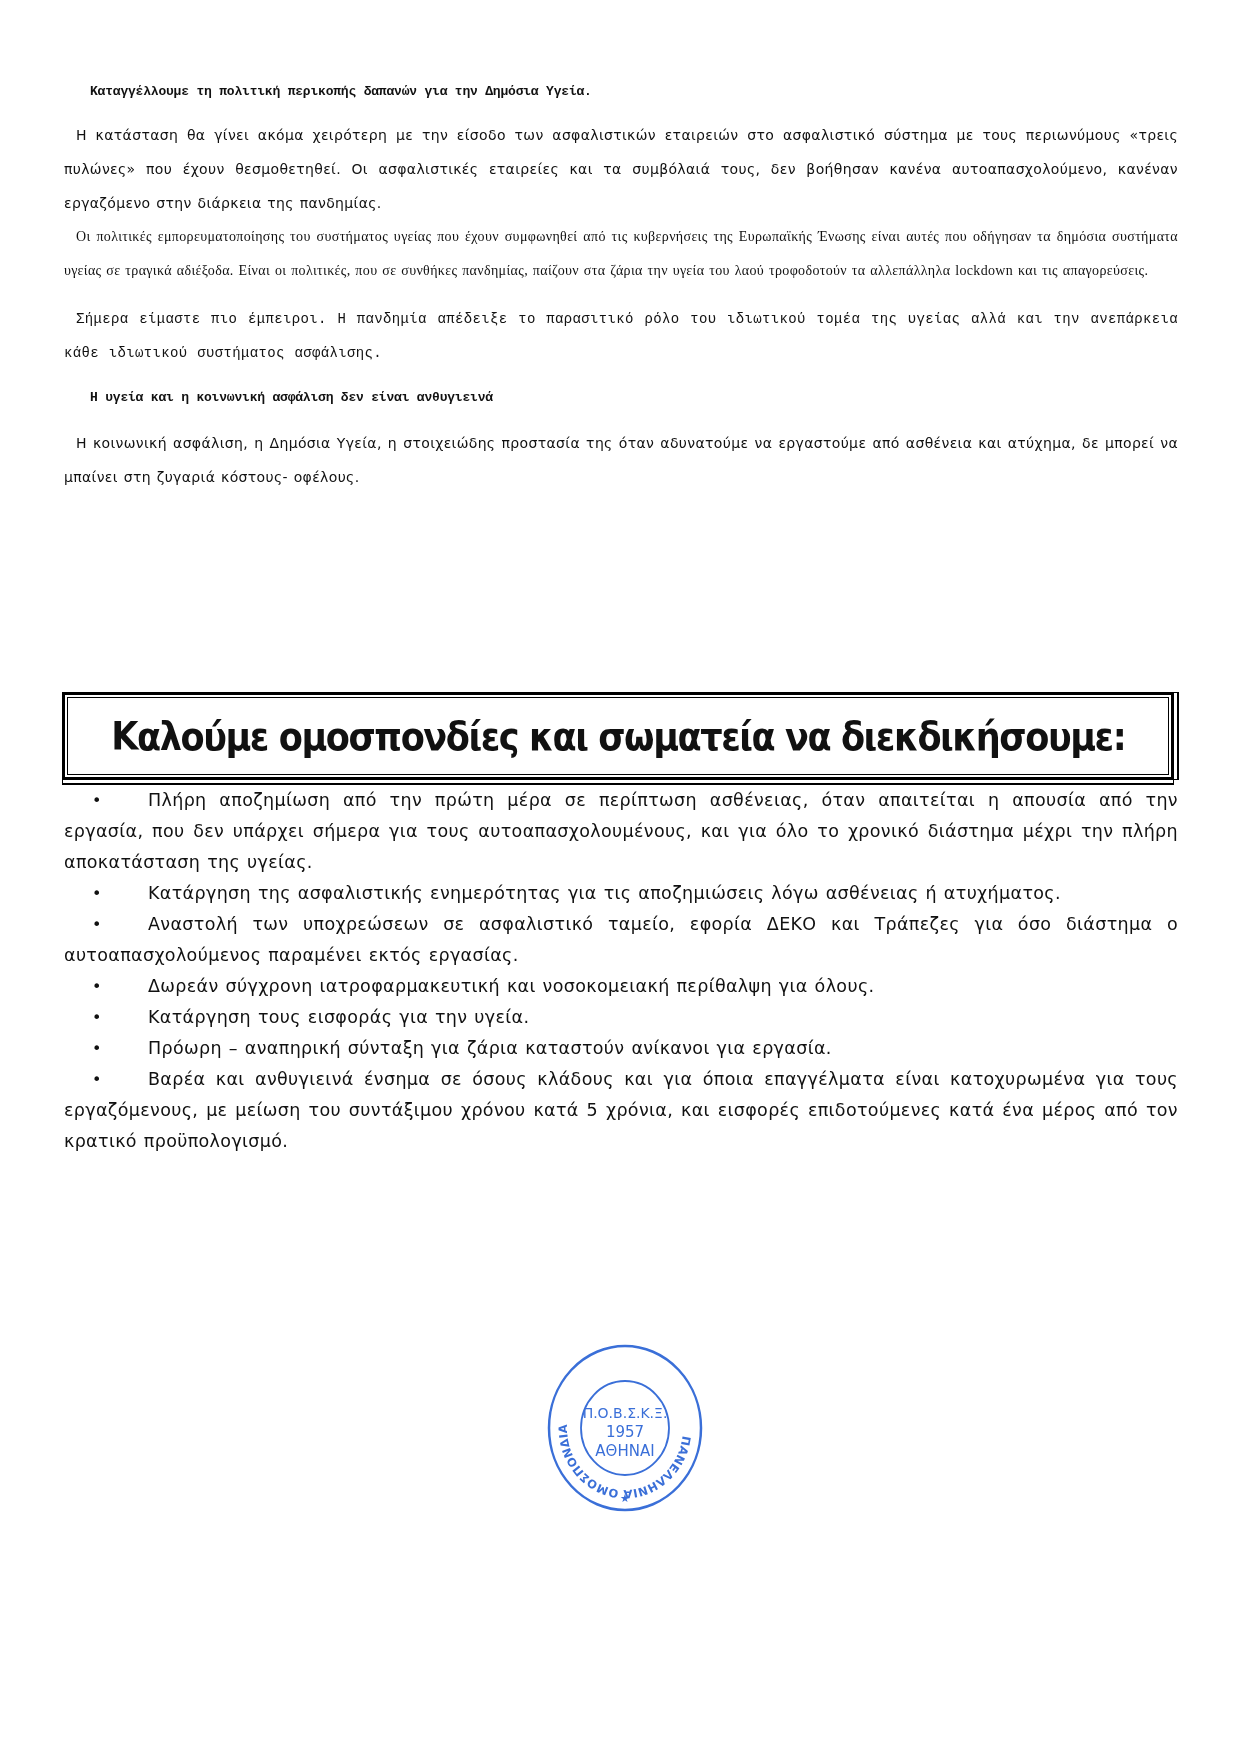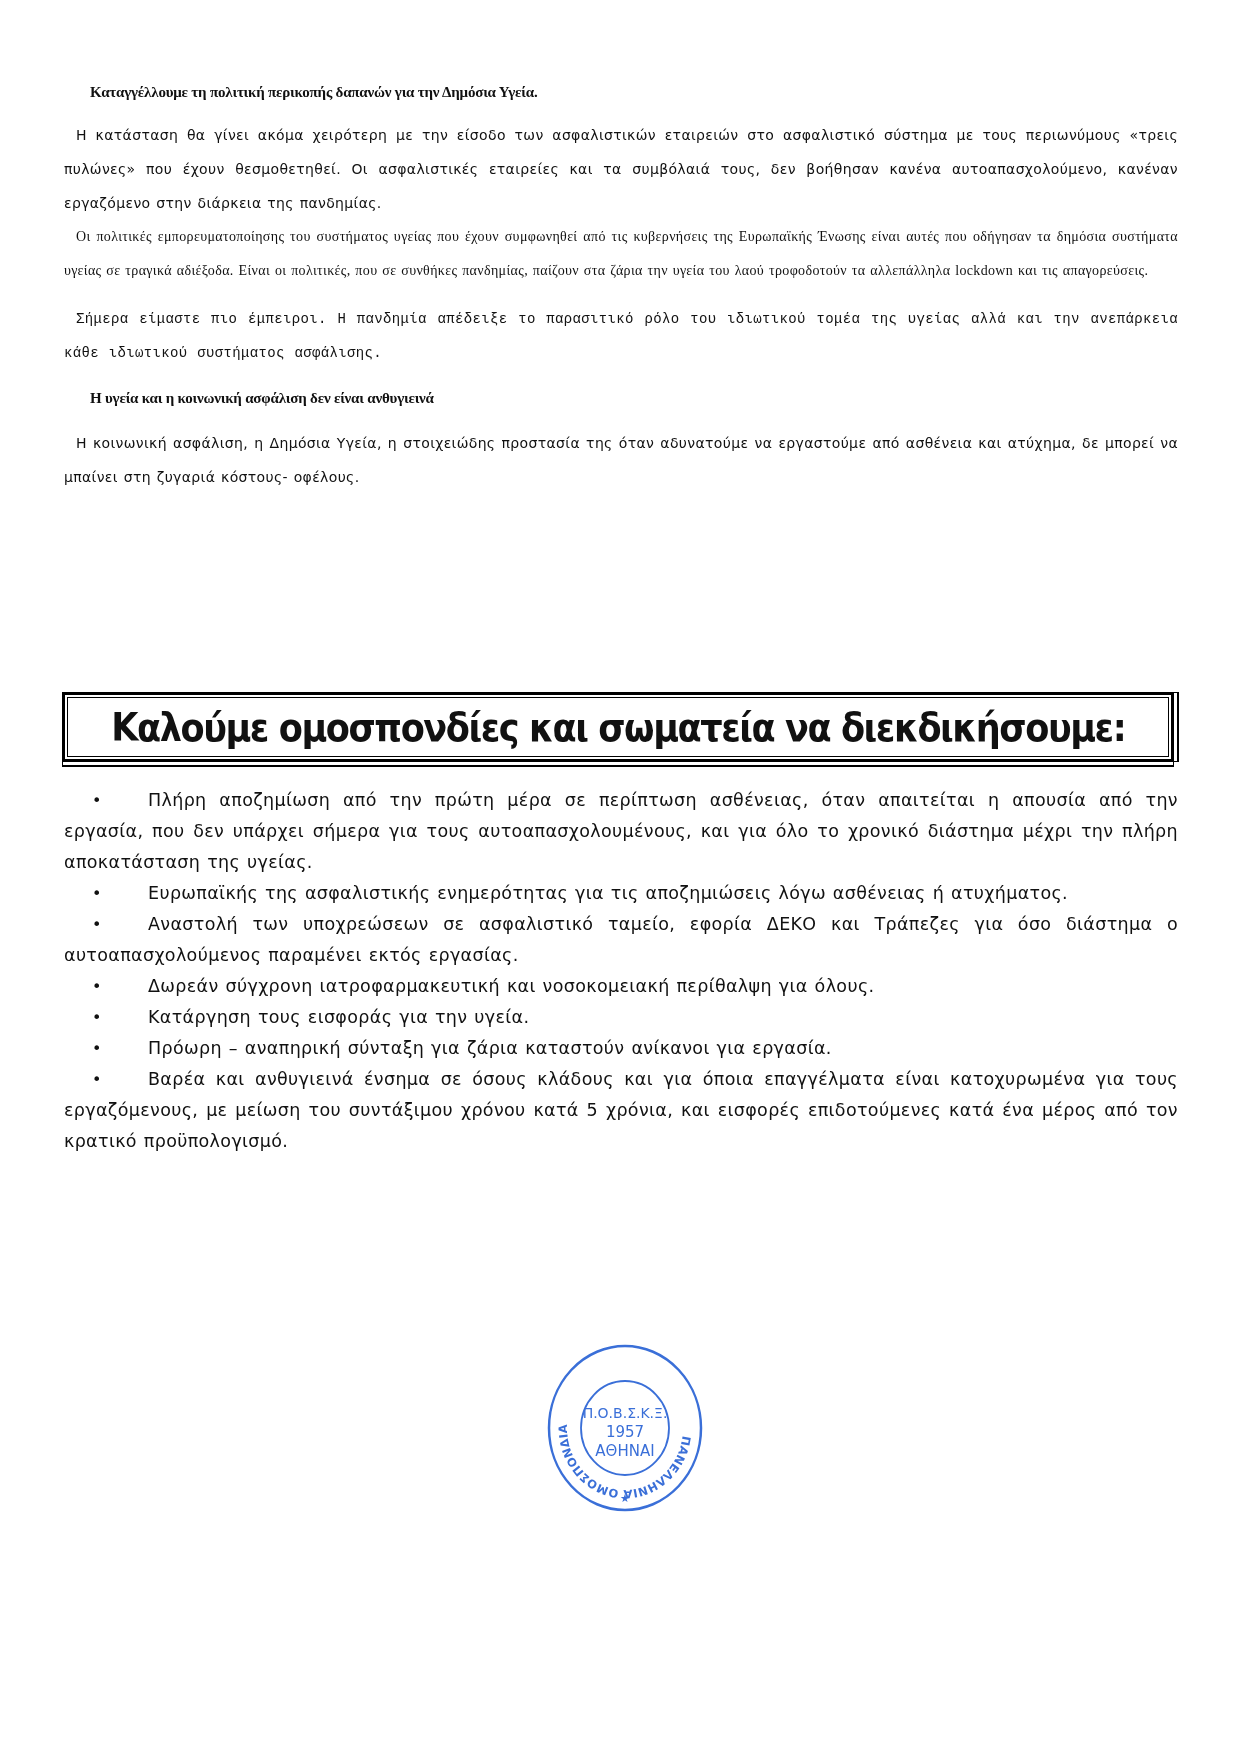--- a/index.html
+++ b/index.html
@@ -11,23 +11,23 @@
       font-family: "DejaVu Sans", "Liberation Sans", sans-serif;
       color: #111111;
     }
     .page {
       position: absolute;
       left: 88px;
       top: 72px;
       width: 1090px;
     }
     .heading {
-      font-family: Liberation Serif, serif;
+      font-family: Liberation Mono, monospace;
       font-weight: bold;
-      font-size: 15px;
+      font-size: 13px;
       margin: 0 0 0 2px;
       letter-spacing: -0.2px;
       line-height: 40px;
     }
     .para {
       font-size: 14px;
       line-height: 34px;
       text-align: justify;
       text-indent: 12px;
       margin: 0;
@@ -35,21 +35,21 @@
       letter-spacing: 0.35px;
       word-spacing: 1px;
     }
     .para-gap { margin-top: 14px; }
 
     .callout {
       position: absolute;
       left: 62px;
       top: 692px;
       width: 1112px;
-      height: 70px;
+      height: 88px;
       border-top: 3px solid #000;
       border-left: 3px solid #000;
       border-right: 3px solid #000;
       border-bottom: 3px solid #000;
       box-shadow: 0 4px 0 -1px #fff, 0 5px 0 0 #000, 4px 0 0 -1px #fff, 5px 0 0 0 #000;
       display: flex;
       align-items: center;
       justify-content: center;
       box-sizing: border-box;
     }
@@ -114,21 +114,21 @@
   <p class="para para-gap" style="margin-top:8px;">Η κοινωνική ασφάλιση, η Δημόσια Υγεία, η στοιχειώδης προστασία της όταν αδυνατούμε να εργαστούμε από ασθένεια και ατύχημα, δε μπορεί να μπαίνει στη ζυγαριά κόστους- οφέλους.</p>
 </div>
 
 <div class="callout">
   <div class="callout-inner"></div>
   <h1 class="callout-title">Καλούμε ομοσπονδίες και σωματεία να διεκδικήσουμε:</h1>
 </div>
 
 <ul class="demands">
   <li class="demand"><span class="bullet">•</span><span>Πλήρη αποζημίωση από την πρώτη μέρα σε περίπτωση ασθένειας, όταν απαιτείται η απουσία από την εργασία, που δεν υπάρχει σήμερα για τους αυτοαπασχολουμένους, και για όλο το χρονικό διάστημα μέχρι την πλήρη αποκατάσταση της υγείας.</span></li>
-  <li class="demand"><span class="bullet">•</span><span>Ευρωπαϊκής της ασφαλιστικής ενημερότητας για τις αποζημιώσεις λόγω ασθένειας ή ατυχήματος.</span></li>
+  <li class="demand"><span class="bullet">•</span><span>Κατάργηση της ασφαλιστικής ενημερότητας για τις αποζημιώσεις λόγω ασθένειας ή ατυχήματος.</span></li>
   <li class="demand"><span class="bullet">•</span><span>Αναστολή των υποχρεώσεων σε ασφαλιστικό ταμείο, εφορία  ΔΕΚΟ και Τράπεζες για όσο διάστημα ο αυτοαπασχολούμενος παραμένει εκτός εργασίας.</span></li>
   <li class="demand"><span class="bullet">•</span><span>Δωρεάν σύγχρονη ιατροφαρμακευτική και νοσοκομειακή περίθαλψη για όλους.</span></li>
   <li class="demand"><span class="bullet">•</span><span>Κατάργηση τους εισφοράς για την υγεία.</span></li>
   <li class="demand"><span class="bullet">•</span><span>Πρόωρη – αναπηρική σύνταξη για ζάρια  καταστούν ανίκανοι για εργασία.</span></li>
   <li class="demand"><span class="bullet">•</span><span>Βαρέα και ανθυγιεινά ένσημα σε όσους κλάδους και για όποια επαγγέλματα είναι κατοχυρωμένα για τους εργαζόμενους,  με μείωση του συντάξιμου χρόνου κατά 5 χρόνια, και εισφορές επιδοτούμενες κατά ένα μέρος από τον κρατικό προϋπολογισμό.</span></li>
 </ul>
 
 <div class="stamp">
   <svg width="160" height="172" viewBox="0 0 160 172">
     <defs>

